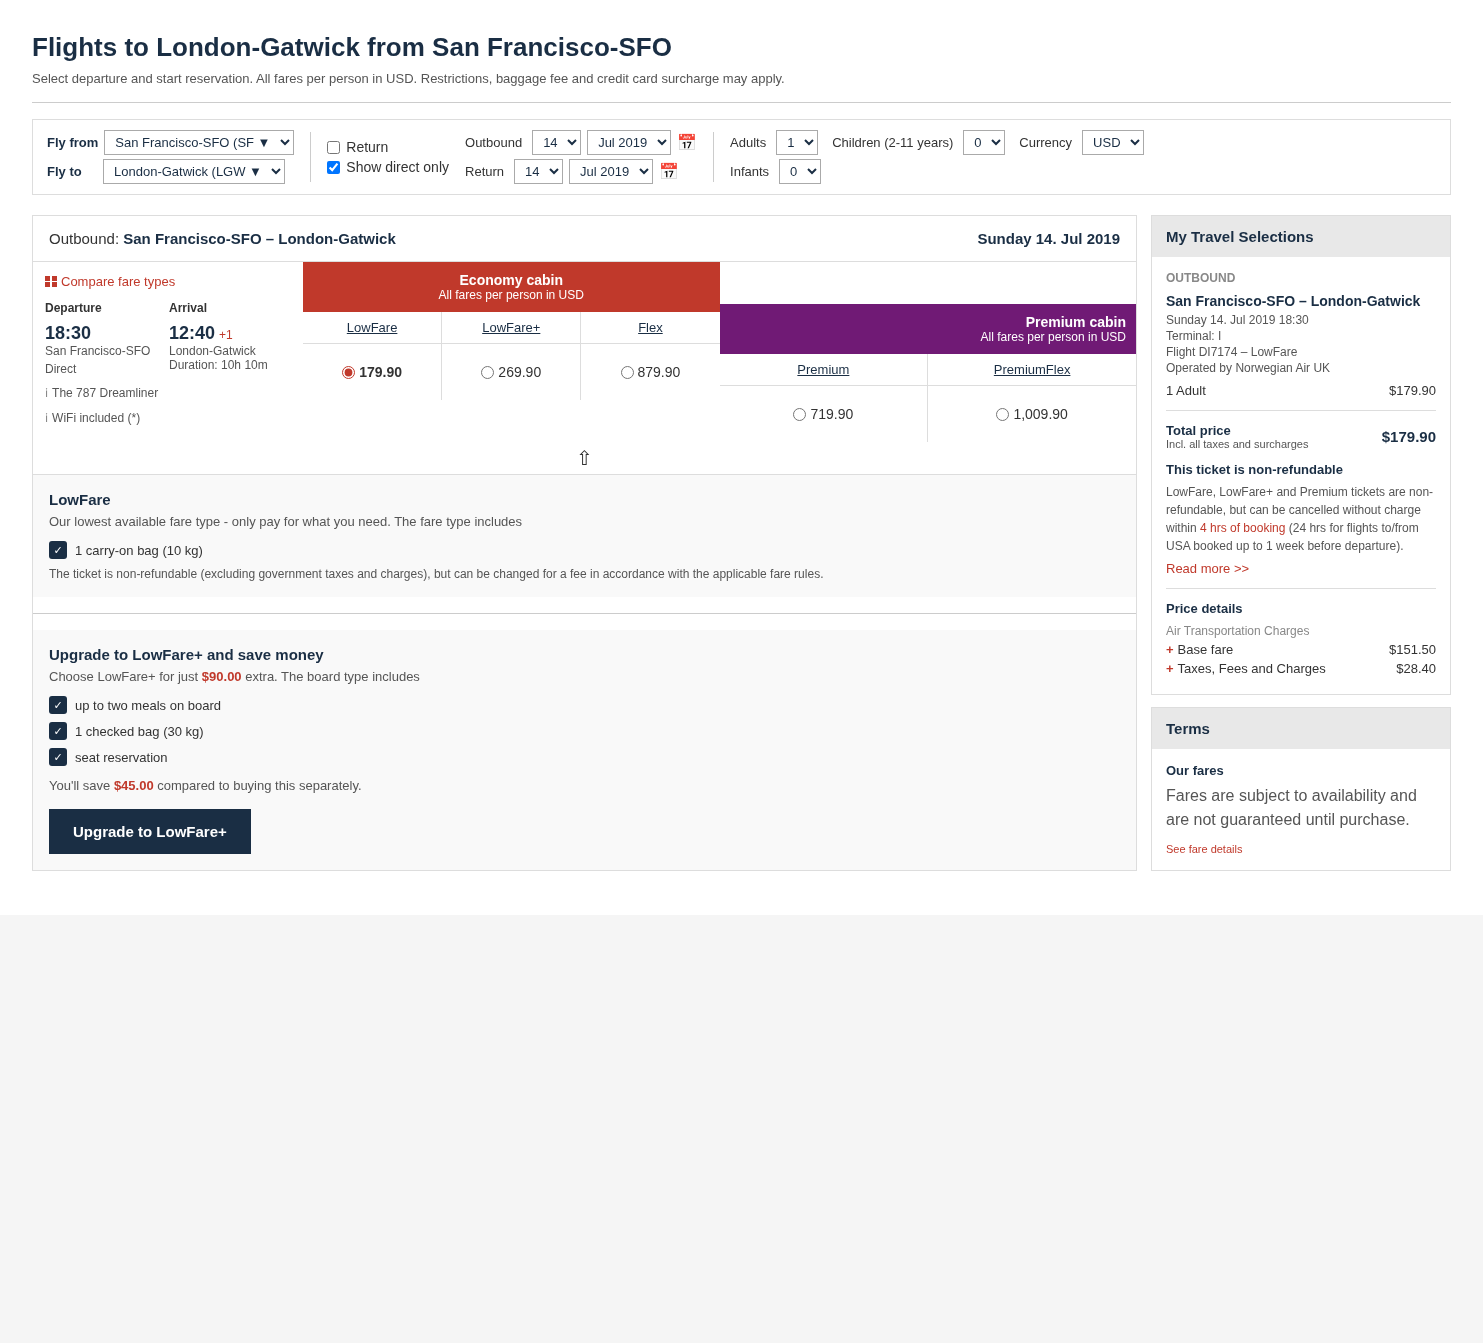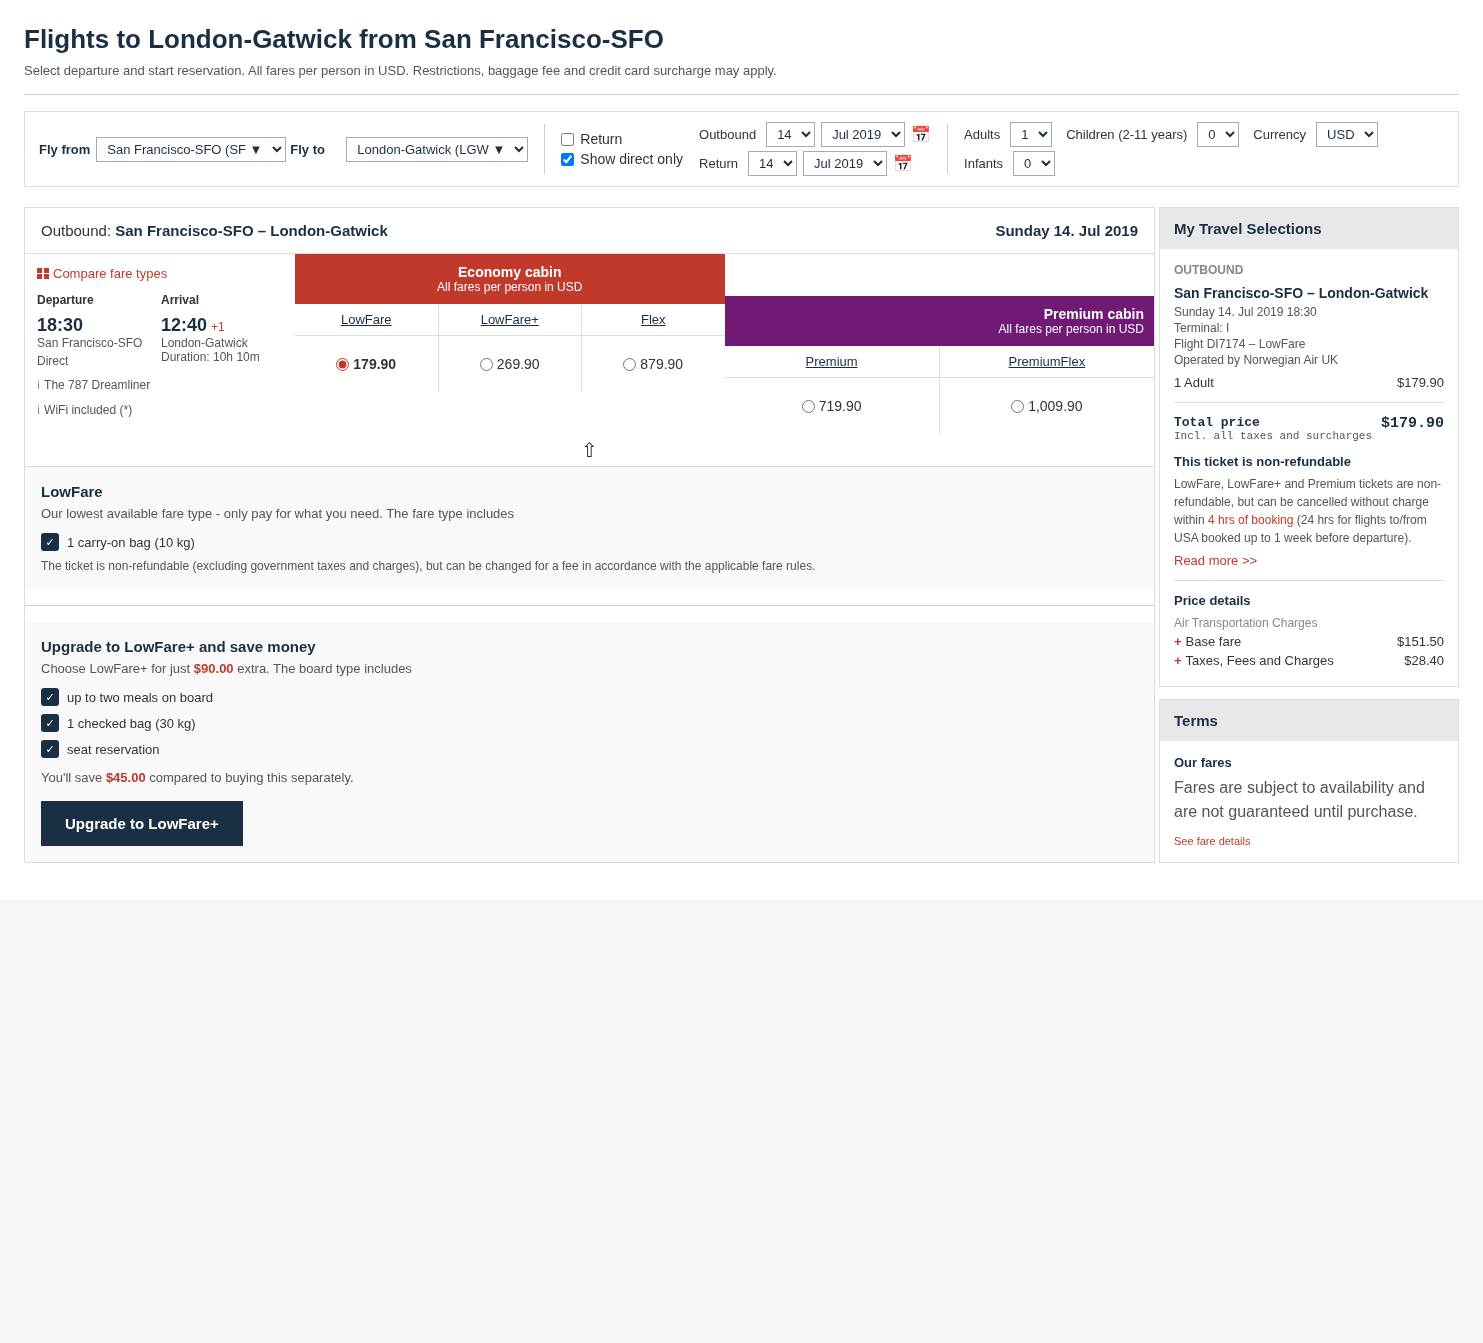--- a/index.html
+++ b/index.html
@@ -1,34 +1,34 @@
 <!DOCTYPE html>
 <html><head>
   <meta charset="utf-8">
   <style>
     * { box-sizing: border-box; margin: 0; padding: 0; }
     body { font-family: Arial, sans-serif; font-size: 14px; color: #333; background: #f5f5f5; }
 
-    .page-wrapper { max-width: 1483px; margin: 0 auto; background: #fff; padding: 24px; }
+    .page-wrapper { max-width: 1483px; margin: 0 auto; background: #fff; padding: 32px; }
 
     h1 { font-size: 26px; color: #1a2e44; font-weight: bold; margin-bottom: 8px; }
     .subtitle { font-size: 13px; color: #555; margin-bottom: 16px; border-bottom: 1px solid #ccc; padding-bottom: 16px; }
 
     
     .search-bar { background: #fff; border: 1px solid #ddd; padding: 10px 14px; margin-bottom: 20px; display: flex; flex-wrap: wrap; gap: 8px; align-items: center; }
     .search-row { display: flex; align-items: center; gap: 6px; }
     .search-label { color: #1a2e44; font-size: 13px; font-weight: bold; min-width: 50px; }
     .search-select { font-size: 13px; border: 1px solid #aaa; padding: 3px 6px; color: #1a2e44; cursor: pointer; background: #fff; }
-    .search-rows { display: flex; flex-direction: row; gap: 4px; }
+    .search-rows { display: flex; flex-direction: column; gap: 4px; }
     .search-divider { width: 1px; background: #ccc; height: 50px; margin: 0 8px; }
     .search-group { display: flex; flex-direction: column; gap: 4px; }
     .search-group-row { display: flex; align-items: center; gap: 6px; }
 
     
-    .main-layout { display: flex; gap: 4px; }
+    .main-layout { display: flex; gap: 14px; }
     .content-area { flex: 1; min-width: 0; }
     .sidebar { width: 300px; flex-shrink: 0; }
 
     
     .flight-card { background: #fff; border: 1px solid #ddd; margin-bottom: 0; }
     .flight-header { display: flex; justify-content: space-between; align-items: center; padding: 14px 16px; border-bottom: 1px solid #ddd; }
     .flight-header-left { font-size: 15px; color: #333; }
     .flight-header-left strong { color: #1a2e44; }
     .flight-header-right { font-size: 15px; color: #1a2e44; font-weight: bold; }
 
@@ -84,21 +84,21 @@
     .sidebar-card { background: #fff; border: 1px solid #ddd; margin-bottom: 12px; }
     .sidebar-header { background: #e8e8e8; padding: 12px 14px; font-size: 15px; font-weight: bold; color: #1a2e44; }
     .sidebar-body { padding: 14px; }
     .sidebar-section-label { font-size: 12px; color: #888; font-weight: bold; margin-bottom: 8px; text-transform: uppercase; }
     .sidebar-flight-title { font-size: 14px; font-weight: bold; color: #1a2e44; margin-bottom: 4px; }
     .sidebar-detail { font-size: 12px; color: #555; margin-bottom: 2px; }
     .sidebar-price-row { display: flex; justify-content: space-between; font-size: 13px; color: #333; margin-top: 8px; }
     .sidebar-divider { border: none; border-top: 1px solid #ddd; margin: 12px 0; }
     .sidebar-total-label { font-size: 13px; font-weight: bold; color: #1a2e44; }
     .sidebar-total-price { font-size: 15px; font-weight: bold; color: #1a2e44; }
-    .sidebar-total-row { display: flex; justify-content: space-between; align-items: flex-start; font-family: Liberation Mono, monospace; }
+    .sidebar-total-row { display: flex; justify-content: space-between; align-items: center; }
     .sidebar-sub { font-size: 11px; color: #555; }
 
     .nonrefund-box { margin-top: 12px; }
     .nonrefund-title { font-size: 13px; font-weight: bold; color: #1a2e44; margin-bottom: 6px; }
     .nonrefund-body { font-size: 12px; color: #555; line-height: 1.5; }
     .nonrefund-body .highlight { color: #c0392b; }
     .read-more { color: #c0392b; font-size: 13px; cursor: pointer; text-decoration: none; display: block; margin-top: 6px; }
 
     .price-details { margin-top: 12px; }
     .price-details-title { font-size: 13px; font-weight: bold; color: #1a2e44; margin-bottom: 8px; }

